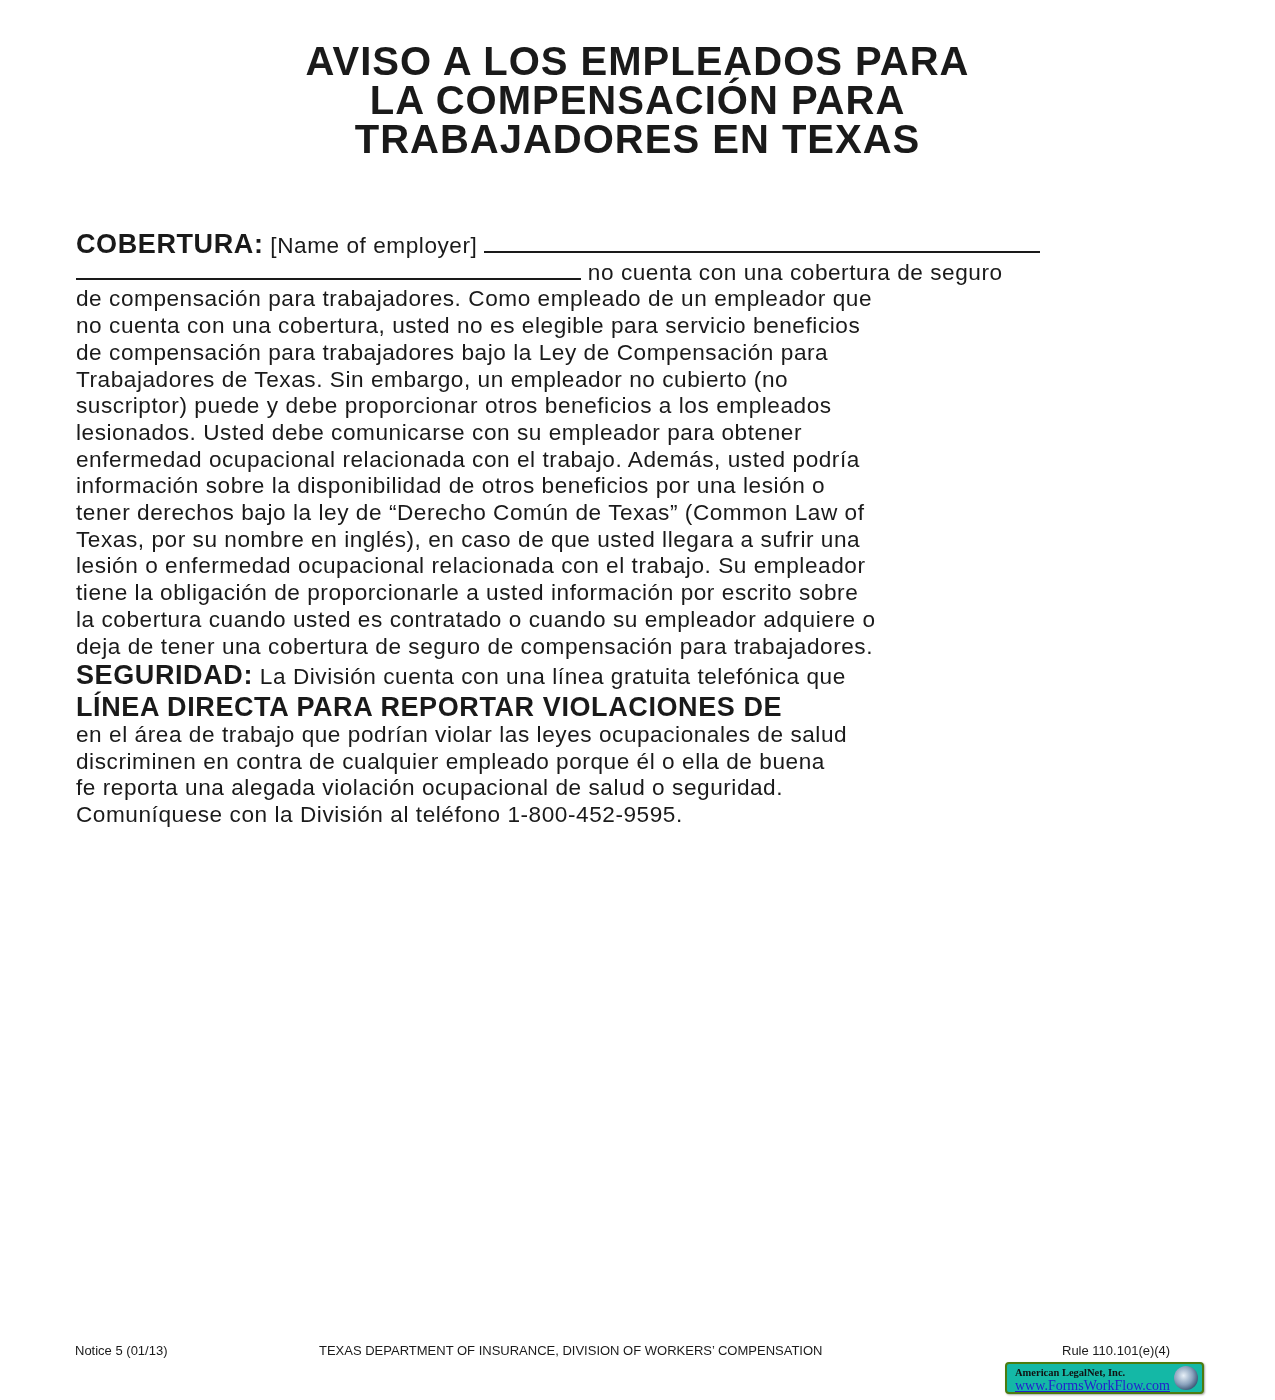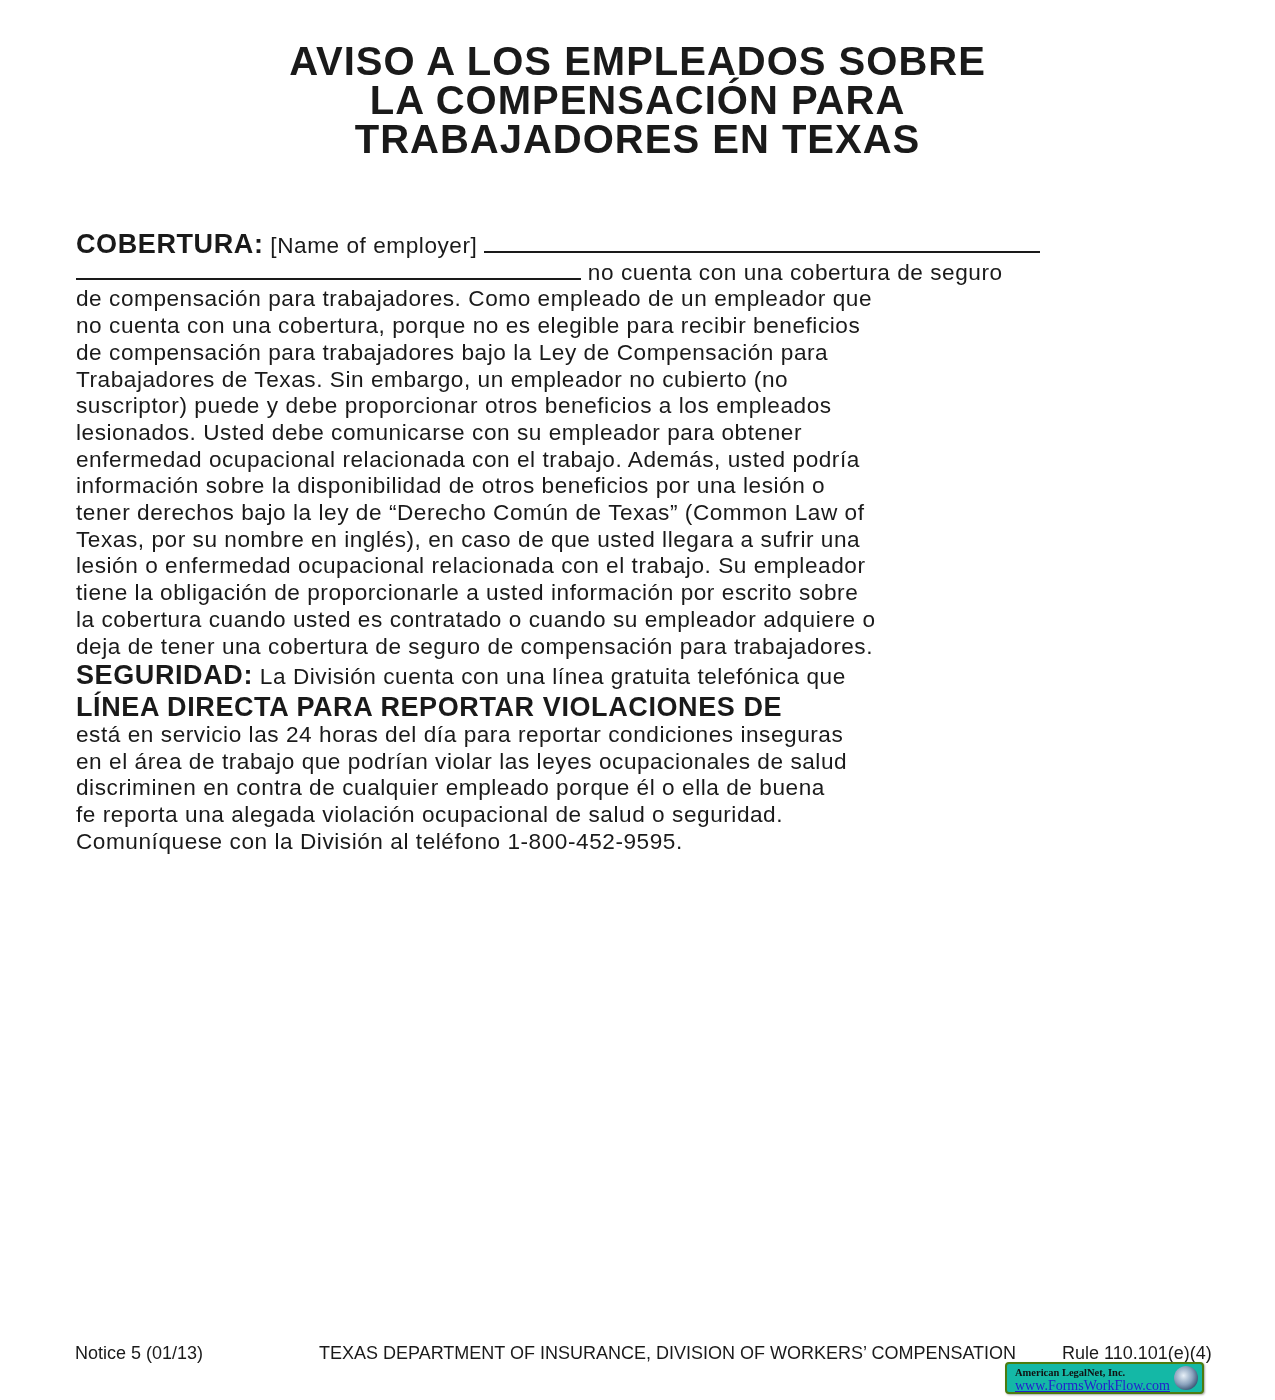--- a/index.html
+++ b/index.html
@@ -17,21 +17,21 @@
     position: absolute; left: 76px; width: 1125px;
     font-size: 22.6px; line-height: 26.7px; letter-spacing: 0.55px;
   }
   .line { white-space: nowrap; display: block; }
   .heading { font-weight: bold; font-size: 27px; letter-spacing: 0.6px; }
   .blank { display: inline-block; border-bottom: 2px solid #1a1a1a; height: 18px; vertical-align: baseline; }
   .cob { top: 219px; margin-top: 12px; }
   .lin { top: 660px; }
   .lin .hline { line-height: 30px; }
   .footer {
-    position: absolute; top: 1343px; font-size: 18px; color: #1a1a1a; white-space: nowrap;
+    position: absolute; top: 1343px; font-size: 13px; color: #1a1a1a; white-space: nowrap;
   }
   .badge {
     position: absolute; left: 1005px; top: 1362px; width: 195px; height: 28px;
     border: 2px solid #4d7c0f; border-radius: 4px; background: #14b8a6;
     box-shadow: 1px 1px 2px #aaa;
   }
   .badge .bname {
     position: absolute; left: 8px; top: 3px; font-family: "Liberation Serif", serif;
     font-size: 10.5px; font-weight: bold; color: #111; white-space: nowrap;
   }
@@ -41,58 +41,57 @@
   }
   .badge .globe {
     position: absolute; right: 4px; top: 2px; width: 24px; height: 24px; border-radius: 50%;
     background: radial-gradient(circle at 40% 40%, #e8f0f8 0%, #8aa2bd 45%, #2f4a6b 80%, #1b2b40 100%);
   }
 </style>
 </head>
 <body>
 
 <div class="title">
-  <div>AVISO A LOS EMPLEADOS SOBRE</div>
+  <div>AVISO A LOS EMPLEADOS PARA</div>
   <div>LA COMPENSACIÓN PARA</div>
   <div>TRABAJADORES EN TEXAS</div>
 </div>
 
 <div class="section cob">
   <span class="line">
     <span class="heading">COBERTURA:</span>
     <span>[Name of employer]</span>
     <span class="blank" style="width:556px"></span>
   </span>
   <span class="line">
     <span class="blank" style="width:505px"></span>
     <span>no cuenta con una cobertura de seguro</span>
   </span>
   <span class="line">de compensación para trabajadores. Como empleado de un empleador que</span>
-  <span class="line">no cuenta con una cobertura, porque no es elegible para recibir beneficios</span>
+  <span class="line">no cuenta con una cobertura, usted no es elegible para servicio beneficios</span>
   <span class="line">de compensación para trabajadores bajo la Ley de Compensación para</span>
   <span class="line">Trabajadores de Texas. Sin embargo, un empleador no cubierto (no</span>
   <span class="line">suscriptor) puede y debe proporcionar otros beneficios a los empleados</span>
   <span class="line">lesionados. Usted debe comunicarse con su empleador para obtener</span>
   <span class="line">enfermedad ocupacional relacionada con el trabajo. Además, usted podría</span>
   <span class="line">información sobre la disponibilidad de otros beneficios por una lesión o</span>
   <span class="line">tener derechos bajo la ley de “Derecho Común de Texas” (Common Law of</span>
   <span class="line">Texas, por su nombre en inglés), en caso de que usted llegara a sufrir una</span>
   <span class="line">lesión o enfermedad ocupacional relacionada con el trabajo. Su empleador</span>
   <span class="line">tiene la obligación de proporcionarle a usted información por escrito sobre</span>
   <span class="line">la cobertura cuando usted es contratado o cuando su empleador adquiere o</span>
   <span class="line">deja de tener una cobertura de seguro de compensación para trabajadores.</span>
 </div>
 
 <div class="section lin">
   <span class="line hline">
     <span class="heading">SEGURIDAD:</span>
     <span>La División cuenta con una línea gratuita telefónica que</span>
   </span>
   <span class="line hline heading">LÍNEA DIRECTA PARA REPORTAR VIOLACIONES DE</span>
-  <span class="line">está en servicio las 24 horas del día para reportar condiciones inseguras</span>
   <span class="line">en el área de trabajo que podrían violar las leyes ocupacionales de salud</span>
   <span class="line">discriminen en contra de cualquier empleado porque él o ella de buena</span>
   <span class="line">fe reporta una alegada violación ocupacional de salud o seguridad.</span>
   <span class="line">Comuníquese con la División al teléfono 1-800-452-9595.</span>
 </div>
 
 <div class="footer" style="left:75px">Notice 5 (01/13)</div>
 <div class="footer" style="left:319px">TEXAS DEPARTMENT OF INSURANCE, DIVISION OF WORKERS’ COMPENSATION</div>
 <div class="footer" style="left:1062px">Rule 110.101(e)(4)</div>
 

